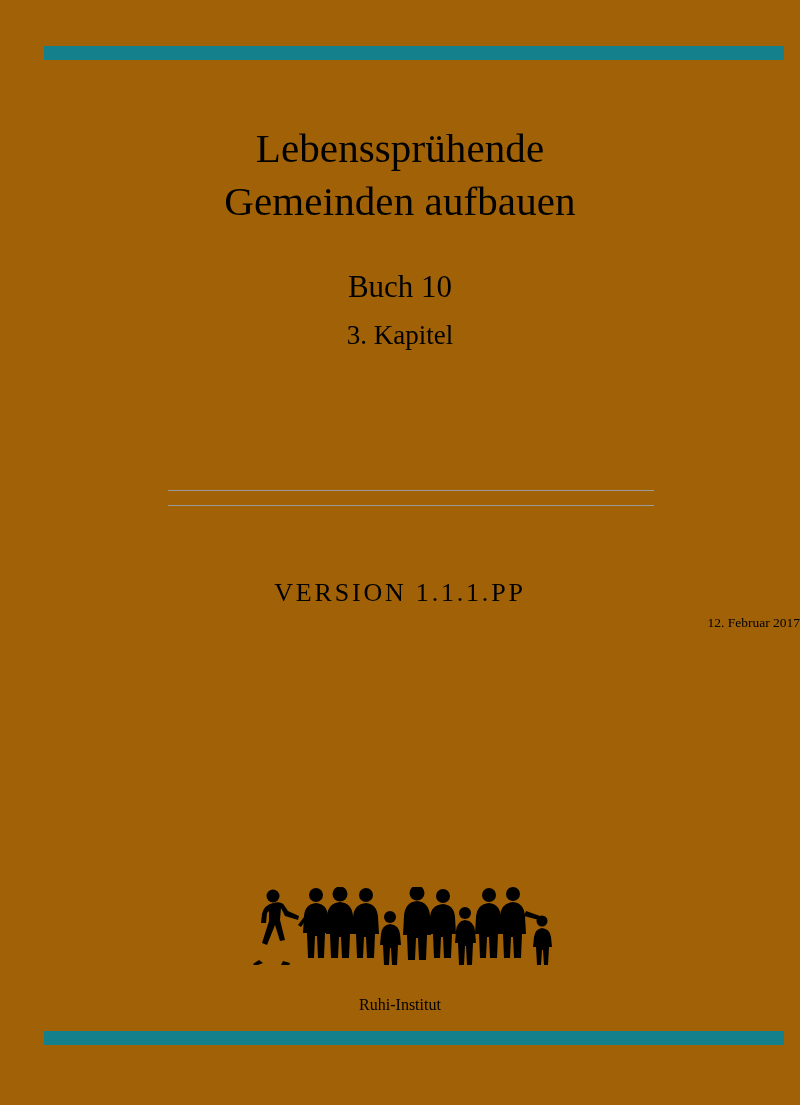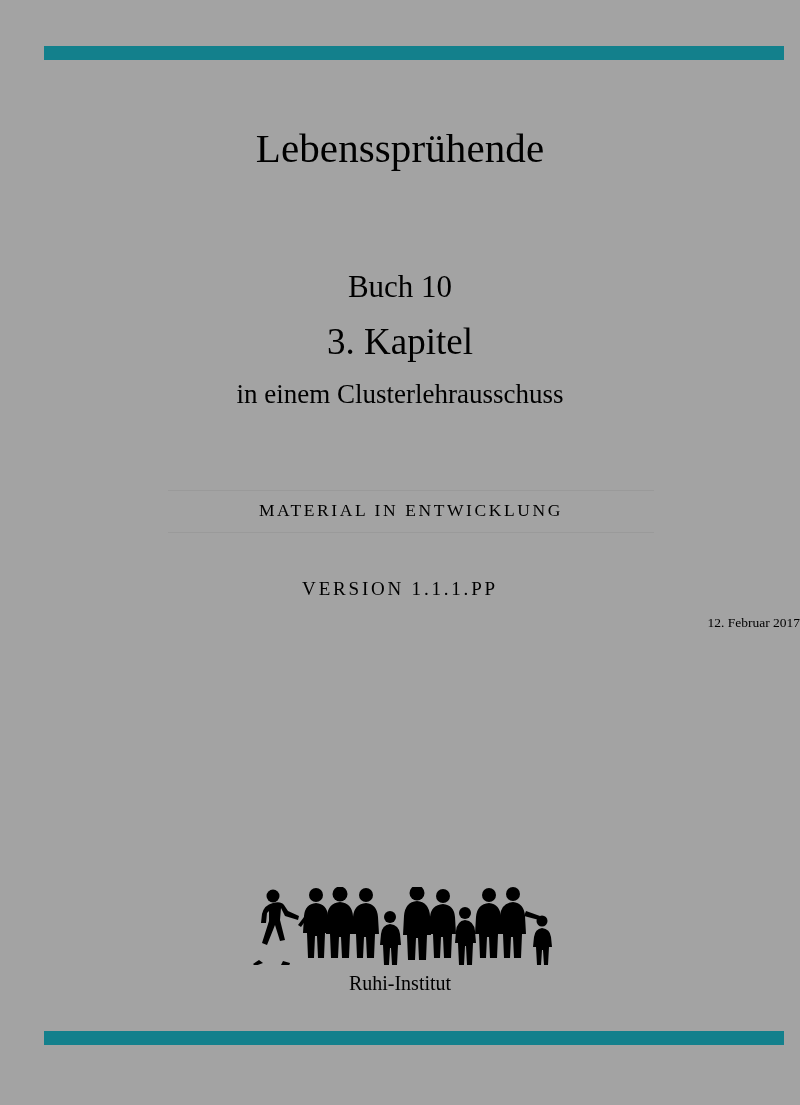--- a/index.html
+++ b/index.html
@@ -12,21 +12,21 @@
     height: 1105px;
     font-family: "Liberation Serif", serif;
     color: #000000;
     position: relative;
     overflow: hidden;
   }
 
   .page {
     position: absolute;
     inset: 0;
-    background: #a3a3a3;
+    background: #a16207;
   }
 
   
   .bar {
     position: absolute;
     left: 44px;
     width: 740px;
     height: 14px;
     background: #13808c;
   }
@@ -61,21 +61,21 @@
     top: 245px;
     font-size: 31px;
     margin-top: 24px;
   }
 
   .chapter-line {
     position: absolute;
     left: 0;
     right: 0;
     top: 320px;
-    font-size: 37px;
+    font-size: 27px;
   }
 
   .chapter-title {
     position: absolute;
     left: 0;
     right: 0;
     top: 375px;
     font-size: 27px;
     line-height: 1.42;
   }
@@ -94,21 +94,21 @@
     letter-spacing: 2.6px;
     line-height: 1.55;
     font-weight: normal;
   }
 
   .version {
     position: absolute;
     left: 0;
     right: 0;
     top: 578px;
-    font-size: 19px;
+    font-size: 26px;
     letter-spacing: 2.8px;
   }
 
   .date {
     position: absolute;
     left: 0;
     right: 0;
     top: 615px;
     font-size: 13.5px;
     text-align: right;
@@ -122,47 +122,46 @@
     height: 80px;
     display: flex;
     align-items: flex-end;
     justify-content: center;
   }
 
   .institute {
     position: absolute;
     left: 0;
     right: 0;
-    top: 972px;
-    font-size: 20px;
+    top: 996px;
+    font-size: 16px;
   }
 </style>
 </head>
 <body>
 
 <div class="page">
 
   <div class="bar bar-top"></div>
 
   <div class="content">
 
     <h1 class="title">
       <div>Lebenssprühende</div>
+      <div>Gemeinden aufbauen</div>
     </h1>
 
     <div class="book-line">Buch 10</div>
 
     <div class="chapter-line">3. Kapitel</div>
 
     <div class="chapter-title">
-      <div>in einem Clusterlehrausschuss</div>
     </div>
 
     <div class="notice">
-      <div class="notice-line">MATERIAL IN ENTWICKLUNG</div>
     </div>
 
     <div class="version">VERSION 1.1.1.PP</div>
 
     <div class="date">12. Februar 2017</div>
 
     <div class="figure">
       <svg width="310" height="78" viewBox="0 0 310 78" aria-hidden="true">
         <g fill="#000000">
 

